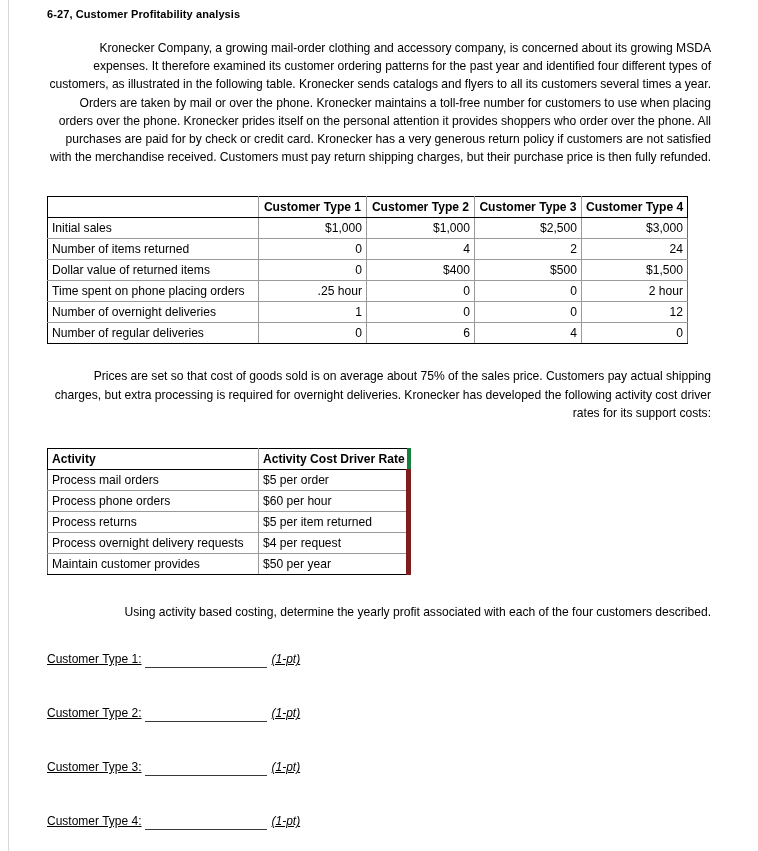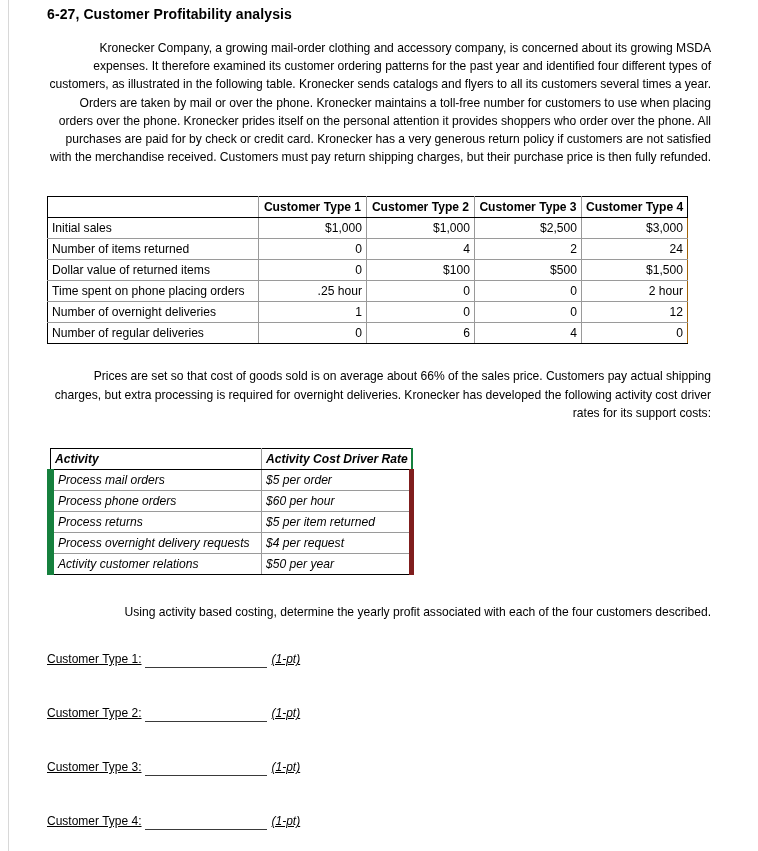--- a/index.html
+++ b/index.html
@@ -23,21 +23,21 @@
     height: 851px;
     background: #d8d8d8;
   }
   .content {
     position: absolute;
     left: 47px;
     top: 0;
     width: 664px;
   }
   .doc-title {
-    font-size: 14px;
+    font-size: 11px;
     font-weight: bold;
     letter-spacing: 0.1px;
     margin: 0;
     padding-top: 7px;
     line-height: 15px;
   }
   .para {
     font-size: 12.1px;
     line-height: 18.2px;
     margin: 0;
@@ -97,34 +97,33 @@
   #customer-table tbody td:last-child {
     border-right: 1px solid #a16207;
   }
   #customer-table thead th:first-child { border-left: 1px solid #000; }
   #customer-table thead th:last-child  { border-right: 1px solid #000; }
 
   .tbl-wrap2 { padding-top: 26px; }
   #activity-table {
     width: 361px;
     border: 1px solid #000;
-    font-style: italic;
   }
   #activity-table col.a-act  { width: 211px; }
   #activity-table col.a-rate { width: 150px; }
   #activity-table thead th {
     font-weight: bold;
     text-align: left;
     border-top: 1px solid #000;
     border-bottom: 1px solid #000;
   }
   #activity-table thead th:first-child { border-left: 1px solid #000; }
-  #activity-table thead th:last-child  { border-right: 2px solid #15803d; margin-top: 24px; }
+  #activity-table thead th:last-child  { border-right: 4px solid #15803d; margin-top: 24px; }
   #activity-table tbody td { text-align: left; }
-  #activity-table tbody td:first-child { border-left: 7px solid #15803d; margin-top: 44px; }
+  #activity-table tbody td:first-child { border-left: 1px solid #15803d; margin-top: 44px; }
   #activity-table tbody td:last-child  { border-right: 5px solid #7f1d1d; }
   #activity-table tbody tr:last-child td { border-bottom: 1px solid #000; }
 
   
   .answers { padding-top: 29px; }
   .answer-row {
     font-size: 12px;
     line-height: 18px;
     height: 54px;
     white-space: nowrap;
@@ -183,21 +182,21 @@
         <tr>
           <td class="rowlabel">Number of items returned</td>
           <td class="num">0</td>
           <td class="num">4</td>
           <td class="num">2</td>
           <td class="num">24</td>
         </tr>
         <tr>
           <td class="rowlabel">Dollar value of returned items</td>
           <td class="num">0</td>
-          <td class="num">$100</td>
+          <td class="num">$400</td>
           <td class="num">$500</td>
           <td class="num">$1,500</td>
         </tr>
         <tr>
           <td class="rowlabel">Time spent on phone placing orders</td>
           <td class="num">.25 hour</td>
           <td class="num">0</td>
           <td class="num">0</td>
           <td class="num">2 hour</td>
         </tr>
@@ -212,21 +211,21 @@
           <td class="rowlabel">Number of regular deliveries</td>
           <td class="num">0</td>
           <td class="num">6</td>
           <td class="num">4</td>
           <td class="num">0</td>
         </tr>
       </tbody>
     </table>
   </div>
 
-  <p class="para para-prices">Prices are set so that cost of goods sold is on average about 66% of the sales price.  Customers pay actual shipping charges, but extra processing is required for overnight deliveries.  Kronecker has developed the following activity cost driver rates for its support costs:</p>
+  <p class="para para-prices">Prices are set so that cost of goods sold is on average about 75% of the sales price.  Customers pay actual shipping charges, but extra processing is required for overnight deliveries.  Kronecker has developed the following activity cost driver rates for its support costs:</p>
 
   <div class="tbl-wrap2">
     <table id="activity-table">
       <colgroup>
         <col class="a-act">
           <col class="a-rate">
       </colgroup>
       <thead>
         <tr>
           <th>Activity</th>
@@ -244,21 +243,21 @@
         </tr>
         <tr>
           <td>Process returns</td>
           <td>$5 per item returned</td>
         </tr>
         <tr>
           <td>Process overnight delivery requests</td>
           <td>$4 per request</td>
         </tr>
         <tr>
-          <td>Activity customer relations</td>
+          <td>Maintain customer provides</td>
           <td>$50 per year</td>
         </tr>
       </tbody>
     </table>
   </div>
 
   <p class="para para-instruction">Using activity based costing, determine the yearly profit associated with each of the four customers described.</p>
 
   <div class="answers">
     <div class="answer-row">

